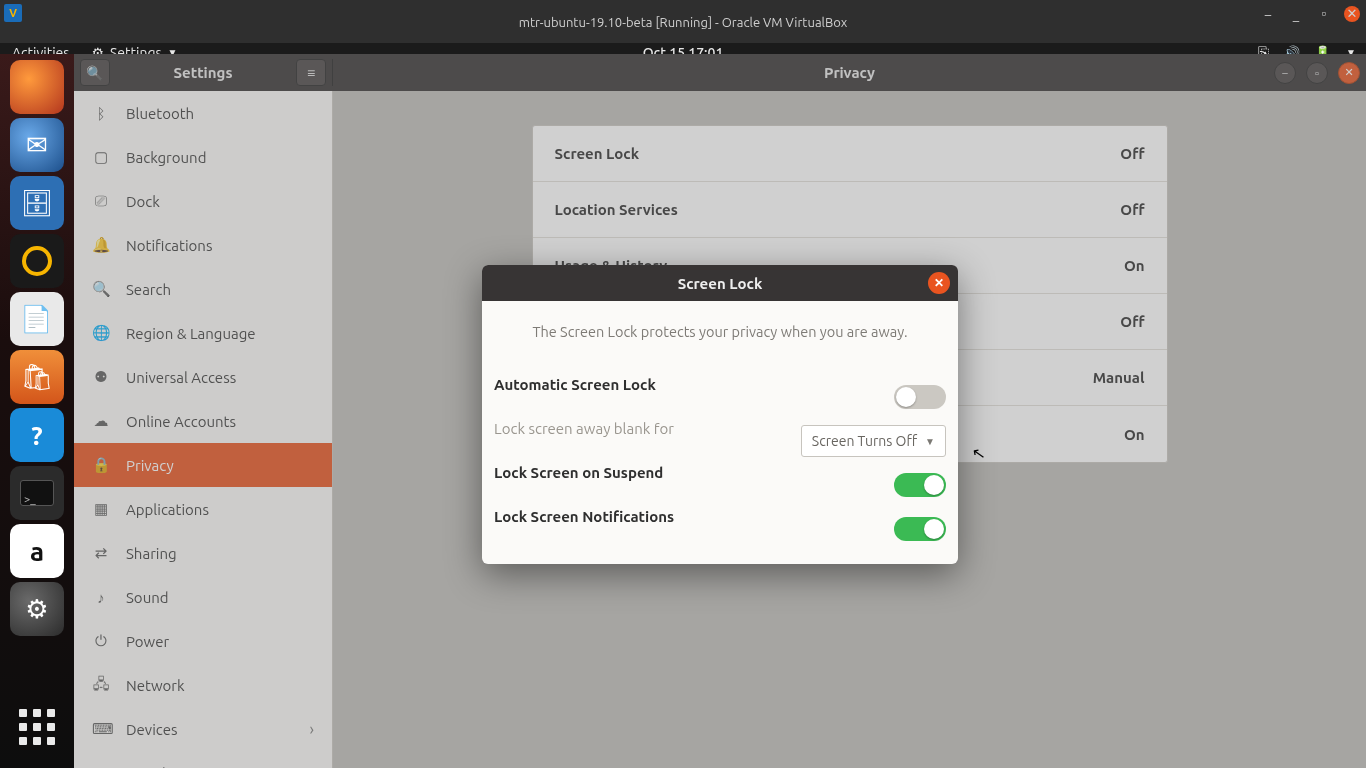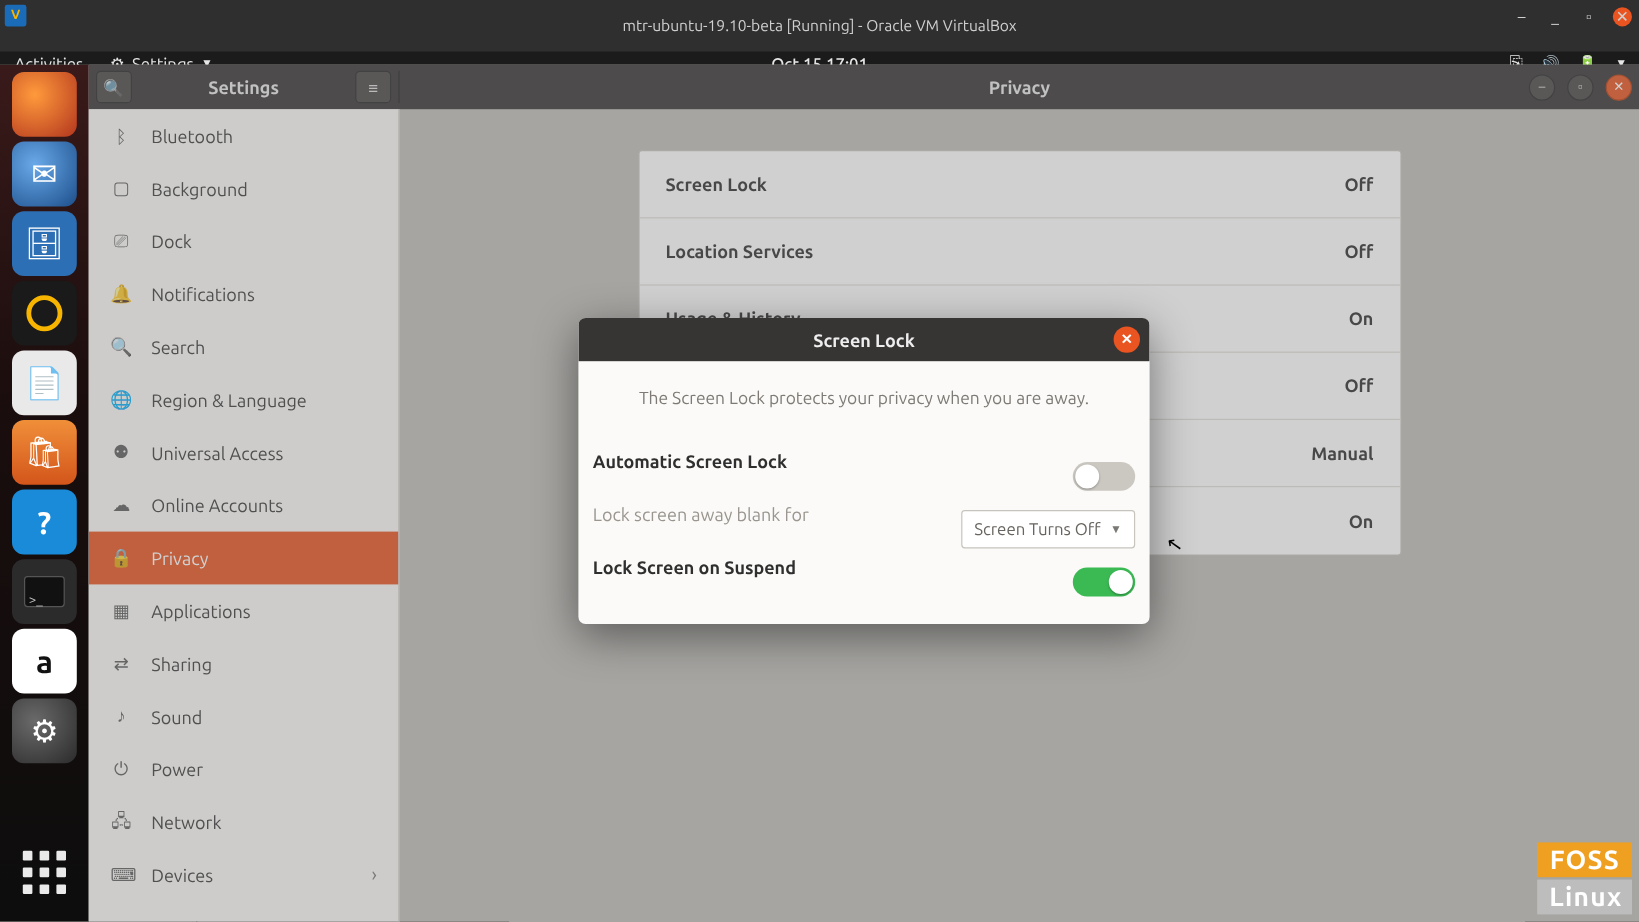--- a/index.html
+++ b/index.html
@@ -309,24 +309,26 @@
           </div>
         </div>
 
         <div class="dlg-row">
           <span class="lbl">Lock Screen on Suspend</span>
           <div class="ctl">
               <div class="switch on"></div>
             </div>
         </div>
 
+        <div class="dlg-row">
+          <span class="lbl">Lock Screen Notifications</span>
+          <div class="ctl">
+              <div class="switch on"></div>
+            </div>
+        </div>
       </div>
     </div>
 
     <span class="cursor">↖</span>
 
-    <div class="wm">
-      <div class="foss">FOSS</div>
-      <div class="linux">Linux</div>
-    </div>
 
   </div>
 </div>
 
 </body></html>

